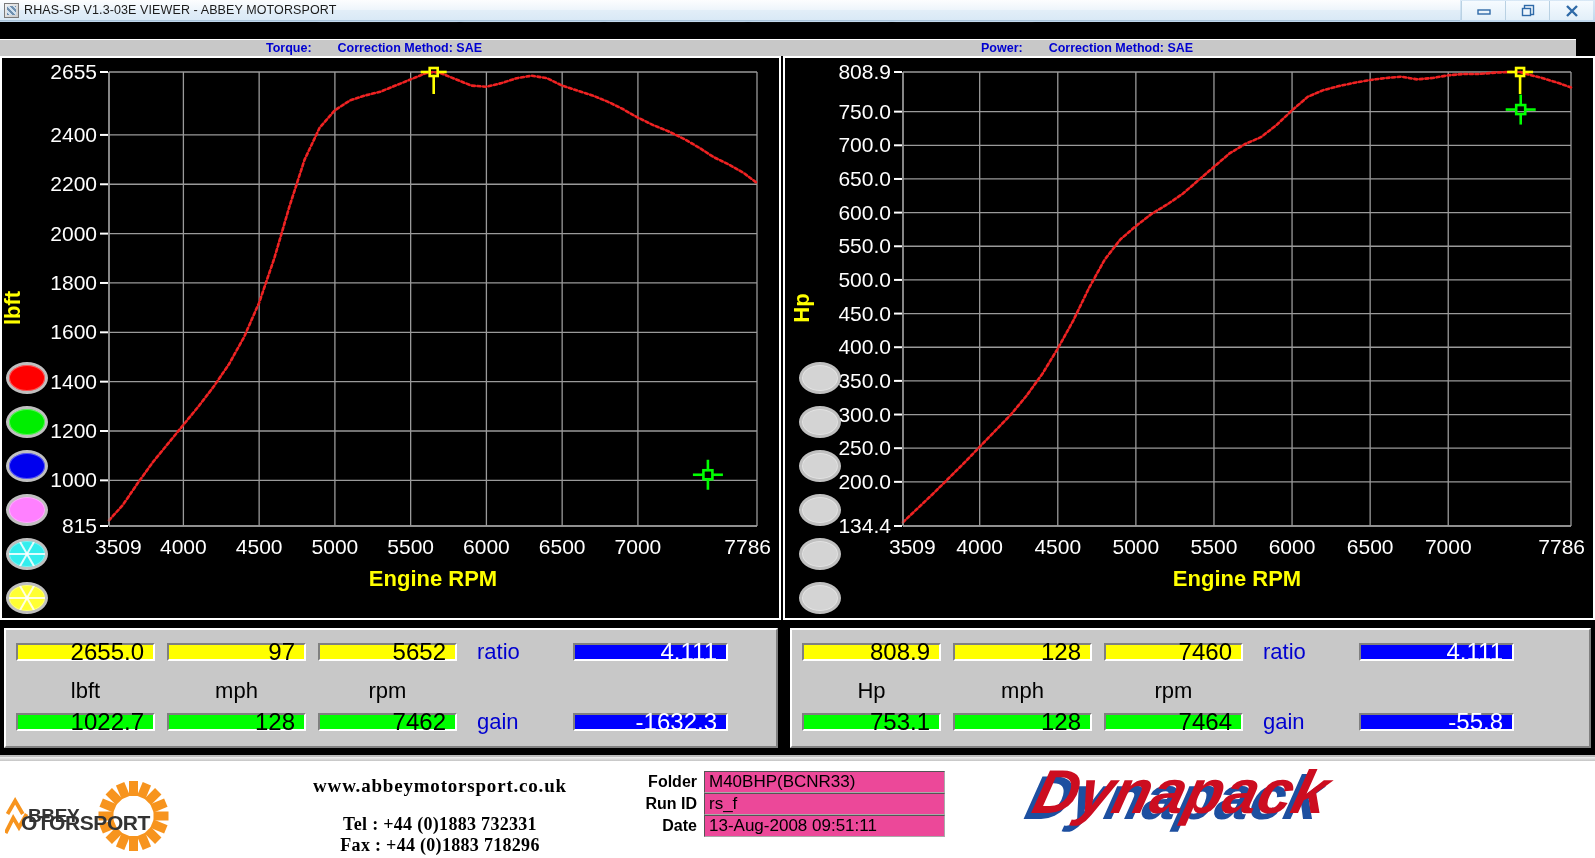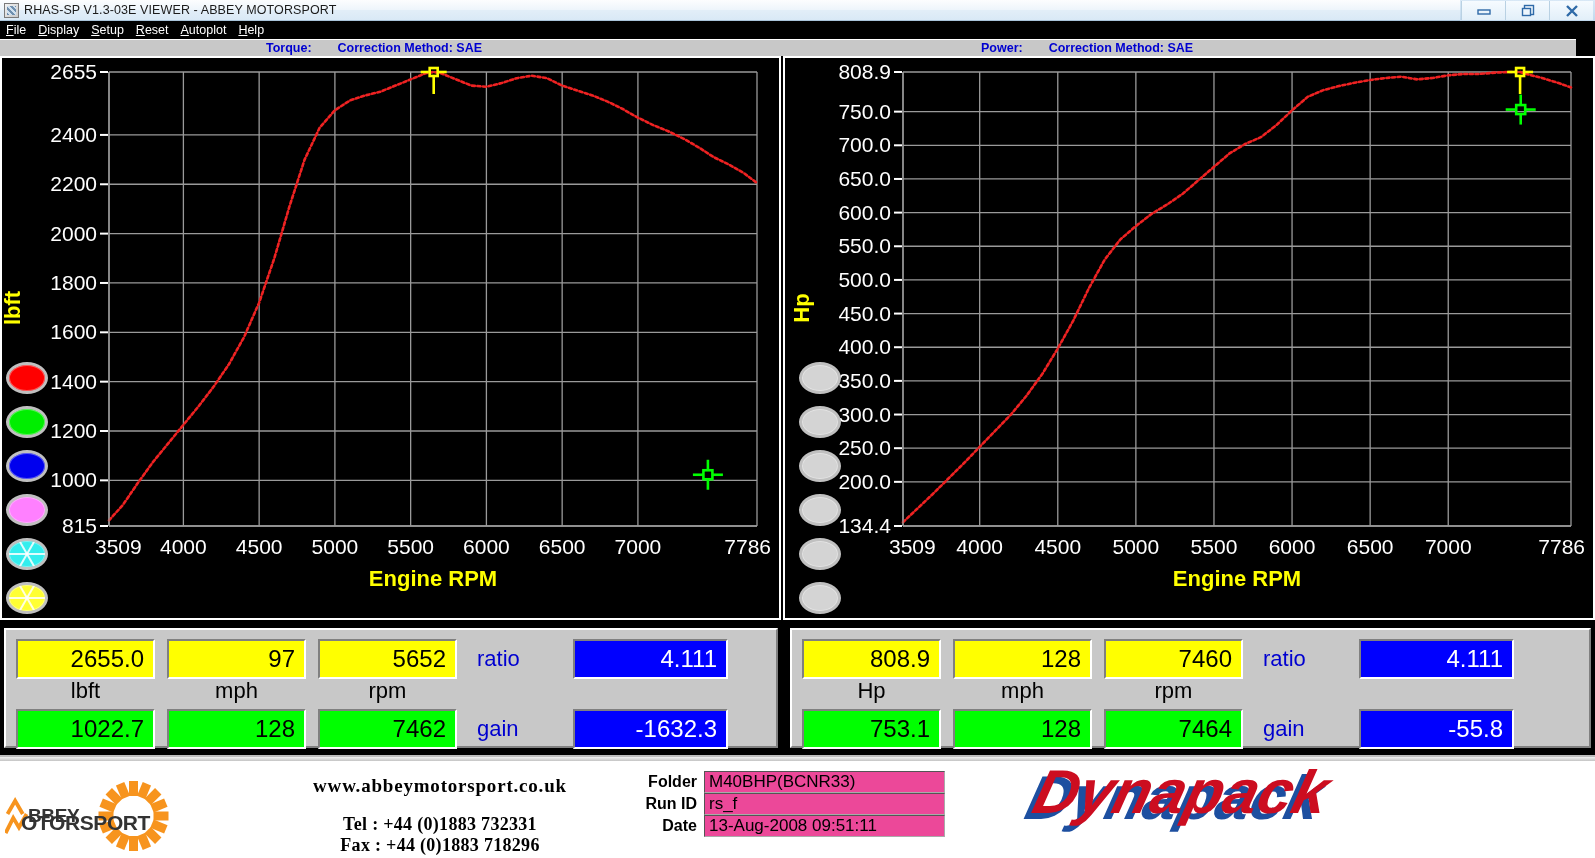--- a/index.html
+++ b/index.html
@@ -109,21 +109,21 @@
 
   
   .readout {
     position: absolute; top: 628px; height: 120px;
     background: #c8c8c8;
     border: 2px solid #fff;
     border-right-color: #808080; border-bottom-color: #808080;
   }
   .ro-row { position: absolute; left: 10px; display: flex; align-items: center; gap: 12px; }
   .ro-cell {
-    height: 40px; width: 139px;
+    height: 18px; width: 139px;
     display: flex; align-items: center; justify-content: flex-end;
     padding-right: 9px;
     font-size: 24px; color: #000;
     border: 2px solid;
     border-color: #808080 #ffffff #ffffff #808080;
     padding-left: 44px;
   }
   .ro-cell.yellow { background: #ffff00; }
   .ro-cell.green  { background: #00ff00; }
   .ro-cell.blue   { background: #0000ff; color: #ffffff; }
@@ -241,28 +241,20 @@
         <rect x="2.5" y="4.5" width="8" height="7" fill="#eef6fd" stroke="#2f6aa8" stroke-width="1.4"></rect>
       </svg>
     </div>
     <div class="winbtn">
       <svg width="16" height="14" viewBox="0 0 16 14">
         <path d="M3 2 L13 12 M13 2 L3 12" stroke="#2f6aa8" stroke-width="2.4" fill="none"></path>
       </svg>
     </div>
   </div>
 
-  <div class="menubar">
-    <div class="menu-item"><u>F</u><span>ile</span></div>
-    <div class="menu-item"><u>D</u><span>isplay</span></div>
-    <div class="menu-item"><u>S</u><span>etup</span></div>
-    <div class="menu-item"><u>R</u><span>eset</span></div>
-    <div class="menu-item"><u>A</u><span>utoplot</span></div>
-    <div class="menu-item"><u>H</u><span>elp</span></div>
-  </div>
 
   <div class="chart-head" style="left:0;width:781px;">
     <span class="lbl" style="margin-left:266px">Torque:</span>
     <span class="lbl" style="margin-left:26px">Correction Method: SAE</span>
   </div>
   <div class="chart-head" style="left:764px;width:812px;">
     <span class="lbl" style="margin-left:217px">Power:</span>
     <span class="lbl" style="margin-left:26px">Correction Method: SAE</span>
   </div>
 

